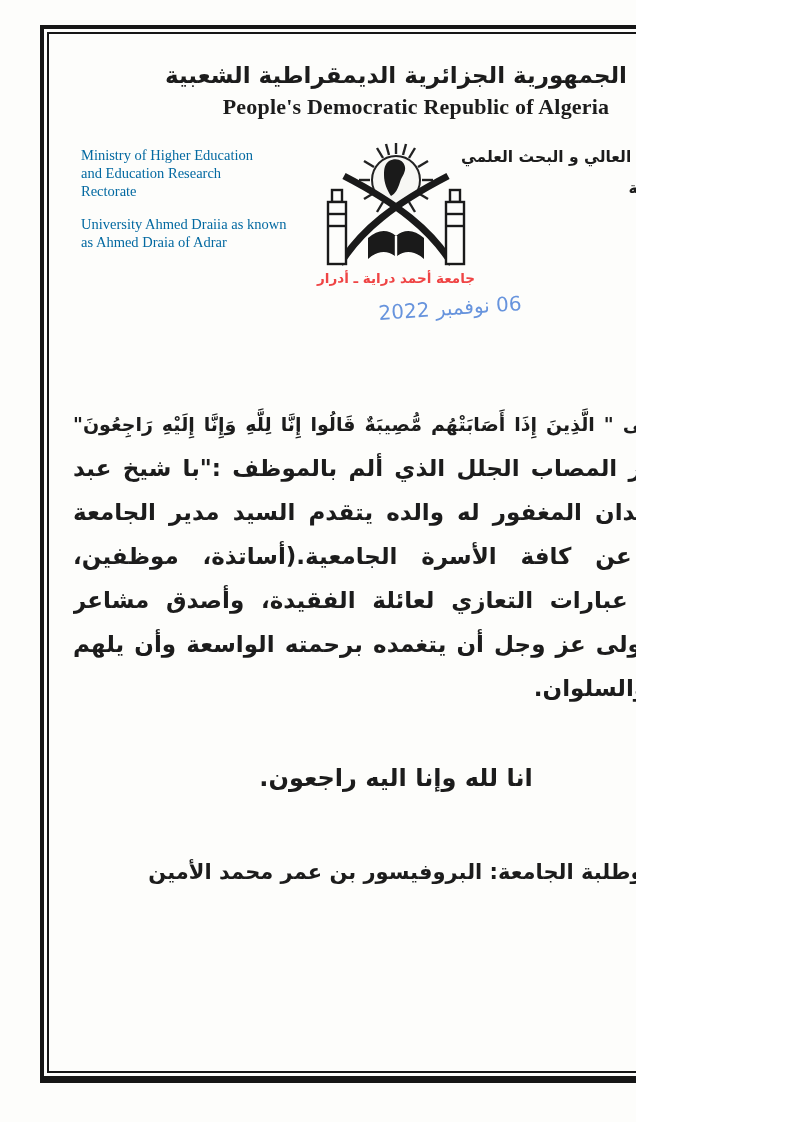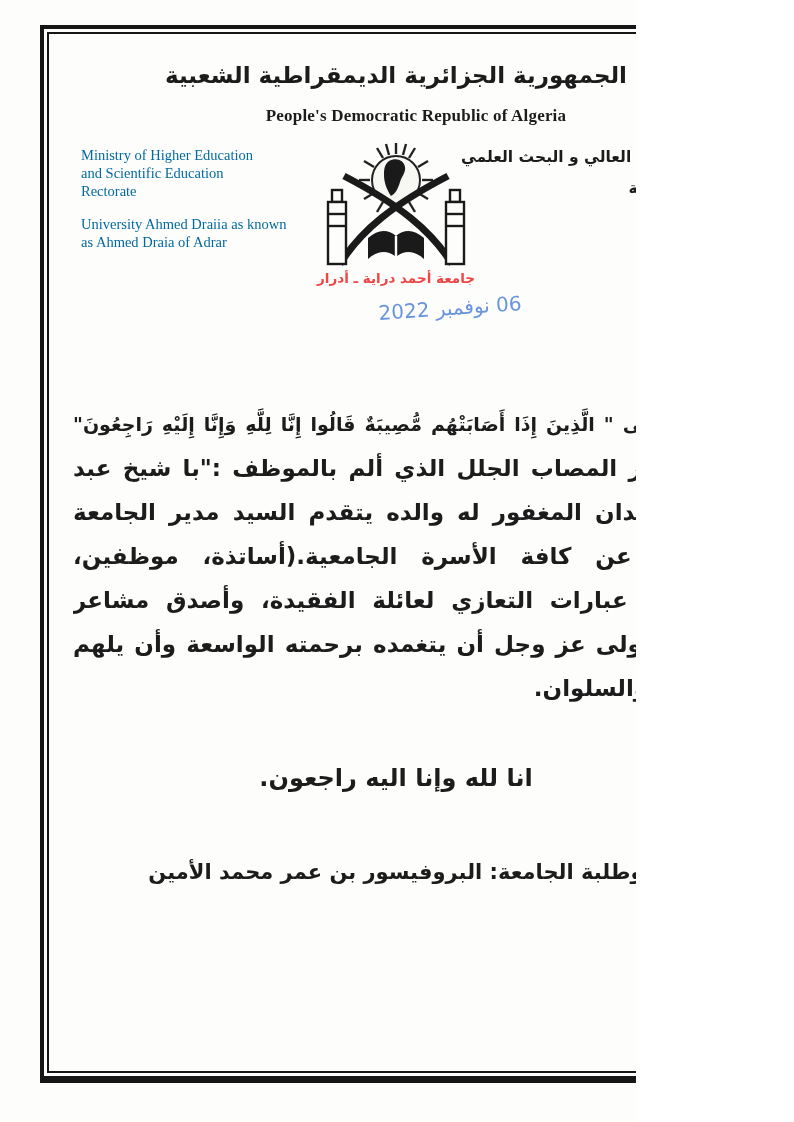--- a/index.html
+++ b/index.html
@@ -7,21 +7,21 @@
         font-family:"DejaVu Sans",sans-serif;color:#1c1c1c;}
   
   .frame{position:absolute;left:40px;top:25px;width:712px;height:1058px;
          border:4px solid #161616;border-bottom-width:7px;box-sizing:border-box;}
   .frame-inner{position:absolute;inset:3px;border:2px solid #161616;}
 
   .center{text-align:center;}
   .abs{position:absolute;left:0;right:0;}
 
   .country-ar{top:28px;font-size:23px;font-weight:bold;direction:rtl;}
-  .country-en{top:72px;font-size:17px;font-weight:bold;
+  .country-en{top:60px;font-size:22px;font-weight:bold;
               font-family:"Liberation Serif",serif;letter-spacing:.2px;padding-left:40px;}
 
   .left-block{position:absolute;top:112px;left:32px;width:262px;text-align:left;
               font-family:"Liberation Serif",serif;font-size:14.5px;line-height:18px;color:#0369a1;}
   .left-block .grp2{margin-top:15px;}
 
   .logo-wrap{position:absolute;top:104px;left:50%;transform:translateX(-50%);
              width:160px;text-align:center;}
   .logo-caption{margin-top:-4px;color:#ef4444;font-size:13.5px;font-weight:bold;direction:rtl;}
 
@@ -50,21 +50,21 @@
 
 <div class="page">
   <div class="frame">
     <div class="frame-inner">
 
       <div class="abs center country-ar">الجمهورية الجزائرية الديمقراطية الشعبية</div>
       <div class="abs center country-en">People's Democratic Republic of Algeria</div>
 
       <div class="left-block">
         <div>Ministry of Higher Education</div>
-        <div>and Scientific Education</div>
+        <div>and Education Research</div>
         <div>Rectorate</div>
         <div class="grp2">
           <div>University Ahmed Draiia as known</div>
           <div>as Ahmed Draia of Adrar</div>
         </div>
       </div>
 
       <div class="logo-wrap">
         <svg width="160" height="132" viewBox="0 0 160 132">
 

